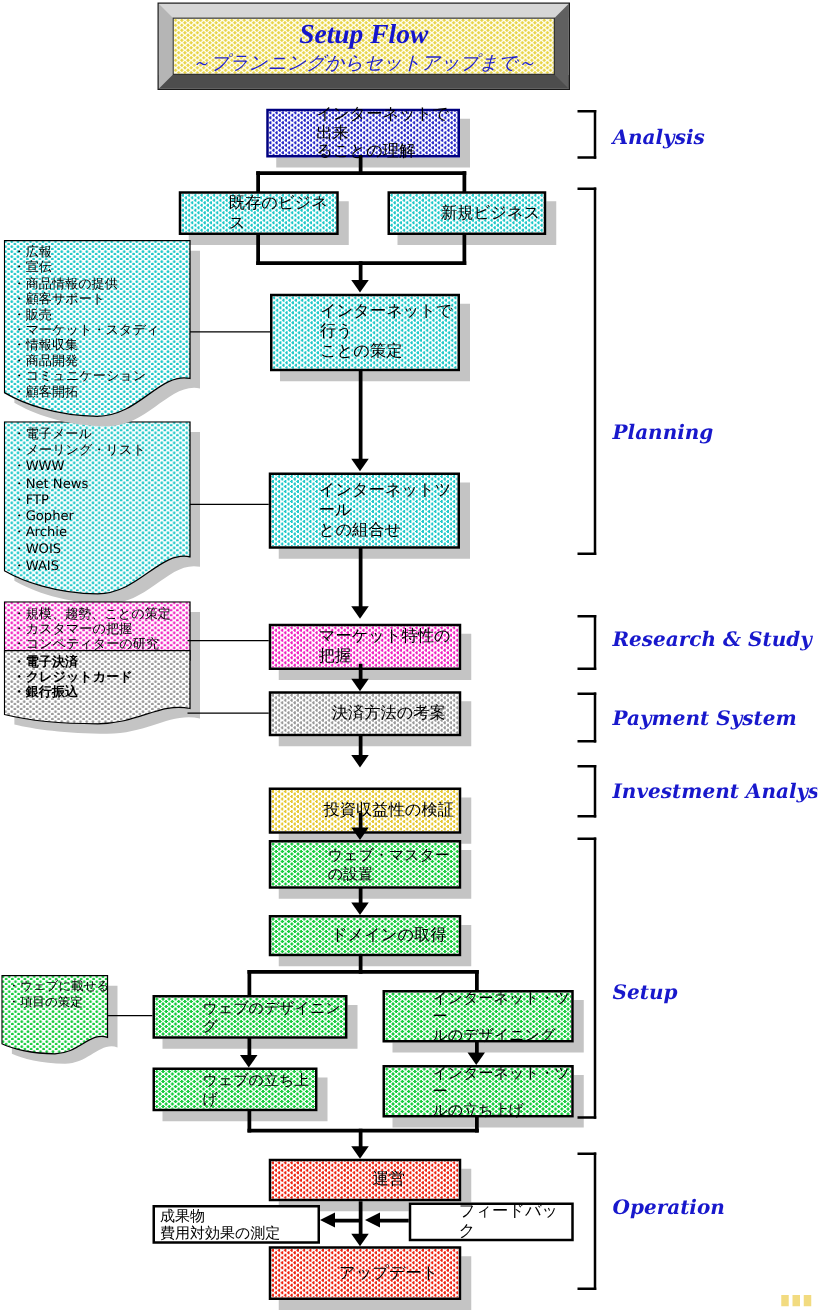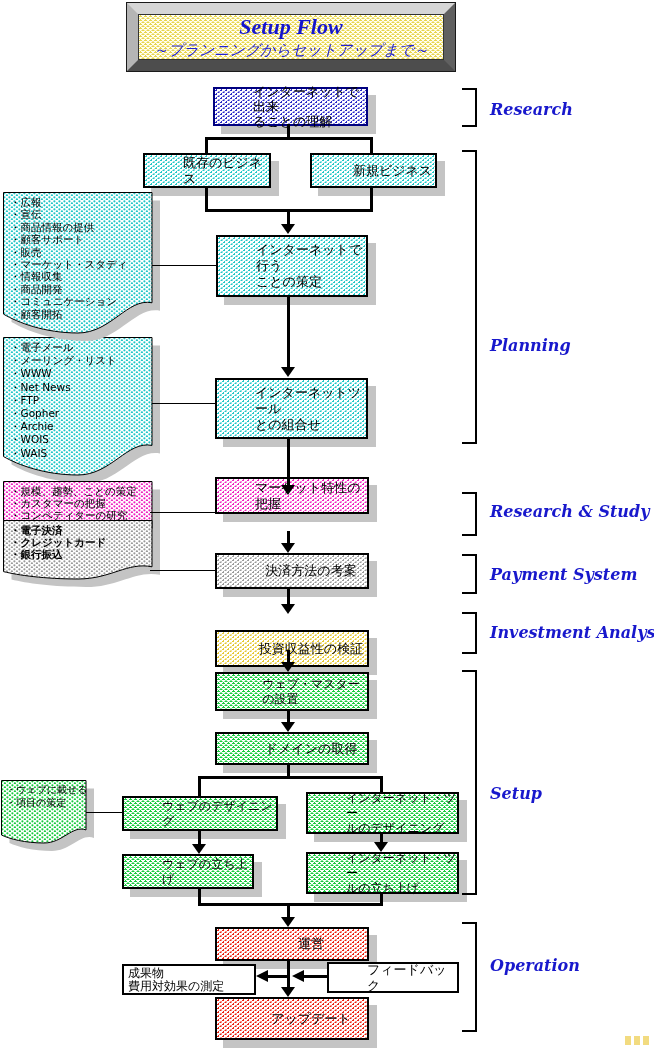--- a/index.html
+++ b/index.html
@@ -131,21 +131,21 @@
   </div>
 
   <div class="box dots-blue navy" style="left:213px;top:87px;width:155px;height:39px;line-height:15px;">インターネットで出来
 ることの理解</div>
   <div class="box dots-cyan" style="left:143px;top:153px;width:128px;height:35px;">既存のビジネス</div>
   <div class="box dots-cyan" style="left:310px;top:153px;width:127px;height:35px;">新規ビジネス</div>
   <div class="box dots-cyan" style="left:216px;top:235px;width:152px;height:62px;">インターネットで行う
 ことの策定</div>
   <div class="box dots-cyan" style="left:215px;top:378px;width:153px;height:61px;">インターネットツール
 との組合せ</div>
-  <div class="box dots-pink" style="left:215px;top:477px;width:154px;height:37px;">マーケット特性の把握</div>
+  <div class="box dots-pink" style="left:215px;top:499px;width:154px;height:37px;">マーケット特性の把握</div>
   <div class="box dots-gray" style="left:215px;top:553px;width:154px;height:36px;">決済方法の考案</div>
   <div class="box dots-yellow" style="left:215px;top:614px;width:154px;height:37px;margin-top:16px;">投資収益性の検証</div>
   <div class="box dots-green small" style="left:215px;top:672px;width:154px;height:39px;">ウェブ・マスター
 の設置</div>
   <div class="box dots-green" style="left:215px;top:732px;width:154px;height:33px;">ドメインの取得</div>
   <div class="box dots-green small" style="left:122px;top:796px;width:156px;height:35px;">ウェブのデザイニング</div>
   <div class="box dots-green small" style="left:306px;top:792px;width:153px;height:42px;">インターネット・ツー
 ルのデザイニング</div>
   <div class="box dots-green small" style="left:122px;top:854px;width:132px;height:35px;">ウェブの立ち上げ</div>
   <div class="box dots-green small" style="left:306px;top:852px;width:153px;height:42px;">インターネット・ツー
@@ -276,21 +276,21 @@
   <div class="arr-l" style="left:292px;top:970px;"></div>
   <div class="hline" style="left:304px;top:975px;width:23px;"></div>
 
   <div class="cline" style="left:152px;top:265px;width:64px;"></div>
   <div class="cline" style="left:152px;top:403px;width:63px;"></div>
   <div class="cline" style="left:150px;top:512px;width:65px;"></div>
   <div class="cline" style="left:150px;top:570px;width:65px;"></div>
   <div class="cline" style="left:86px;top:812px;width:36px;"></div>
 
   <div class="bracket" style="left:462px;top:88px;height:39px;"></div>
-  <div class="stage" style="top:100px;">Research</div>
+  <div class="stage" style="top:100px;">Analysis</div>
 
   <div class="bracket" style="left:462px;top:150px;height:294px;"></div>
   <div class="stage" style="top:336px;">Planning</div>
 
   <div class="bracket" style="left:462px;top:492px;height:44px;"></div>
   <div class="stage" style="top:502px;">Research &amp; Study</div>
 
   <div class="bracket" style="left:462px;top:554px;height:40px;"></div>
   <div class="stage" style="top:565px;">Payment System</div>
 

